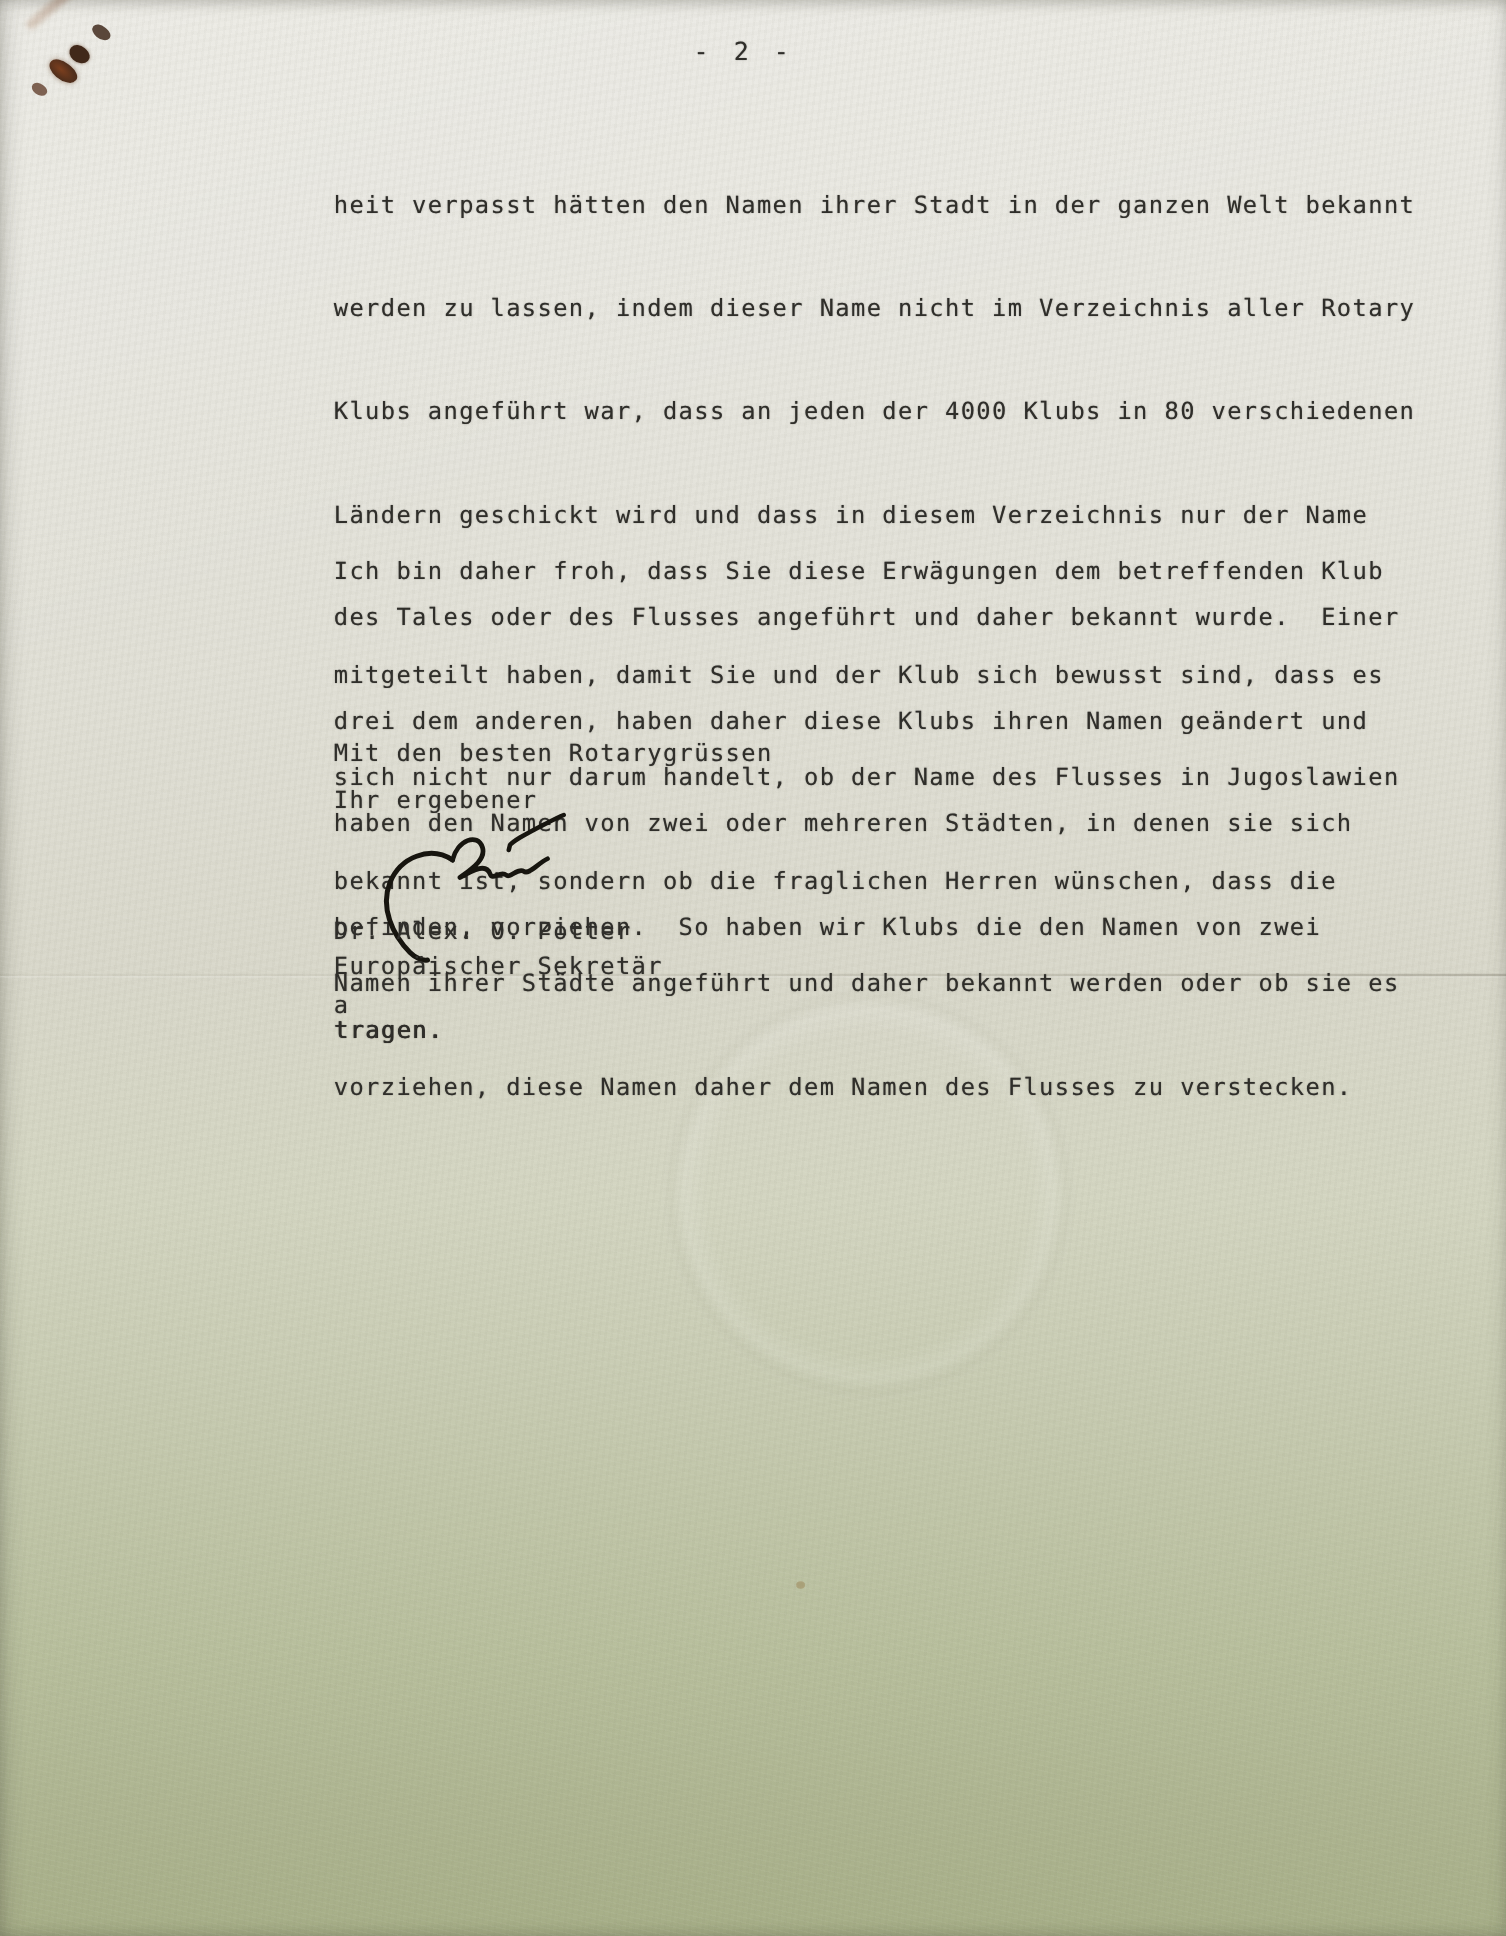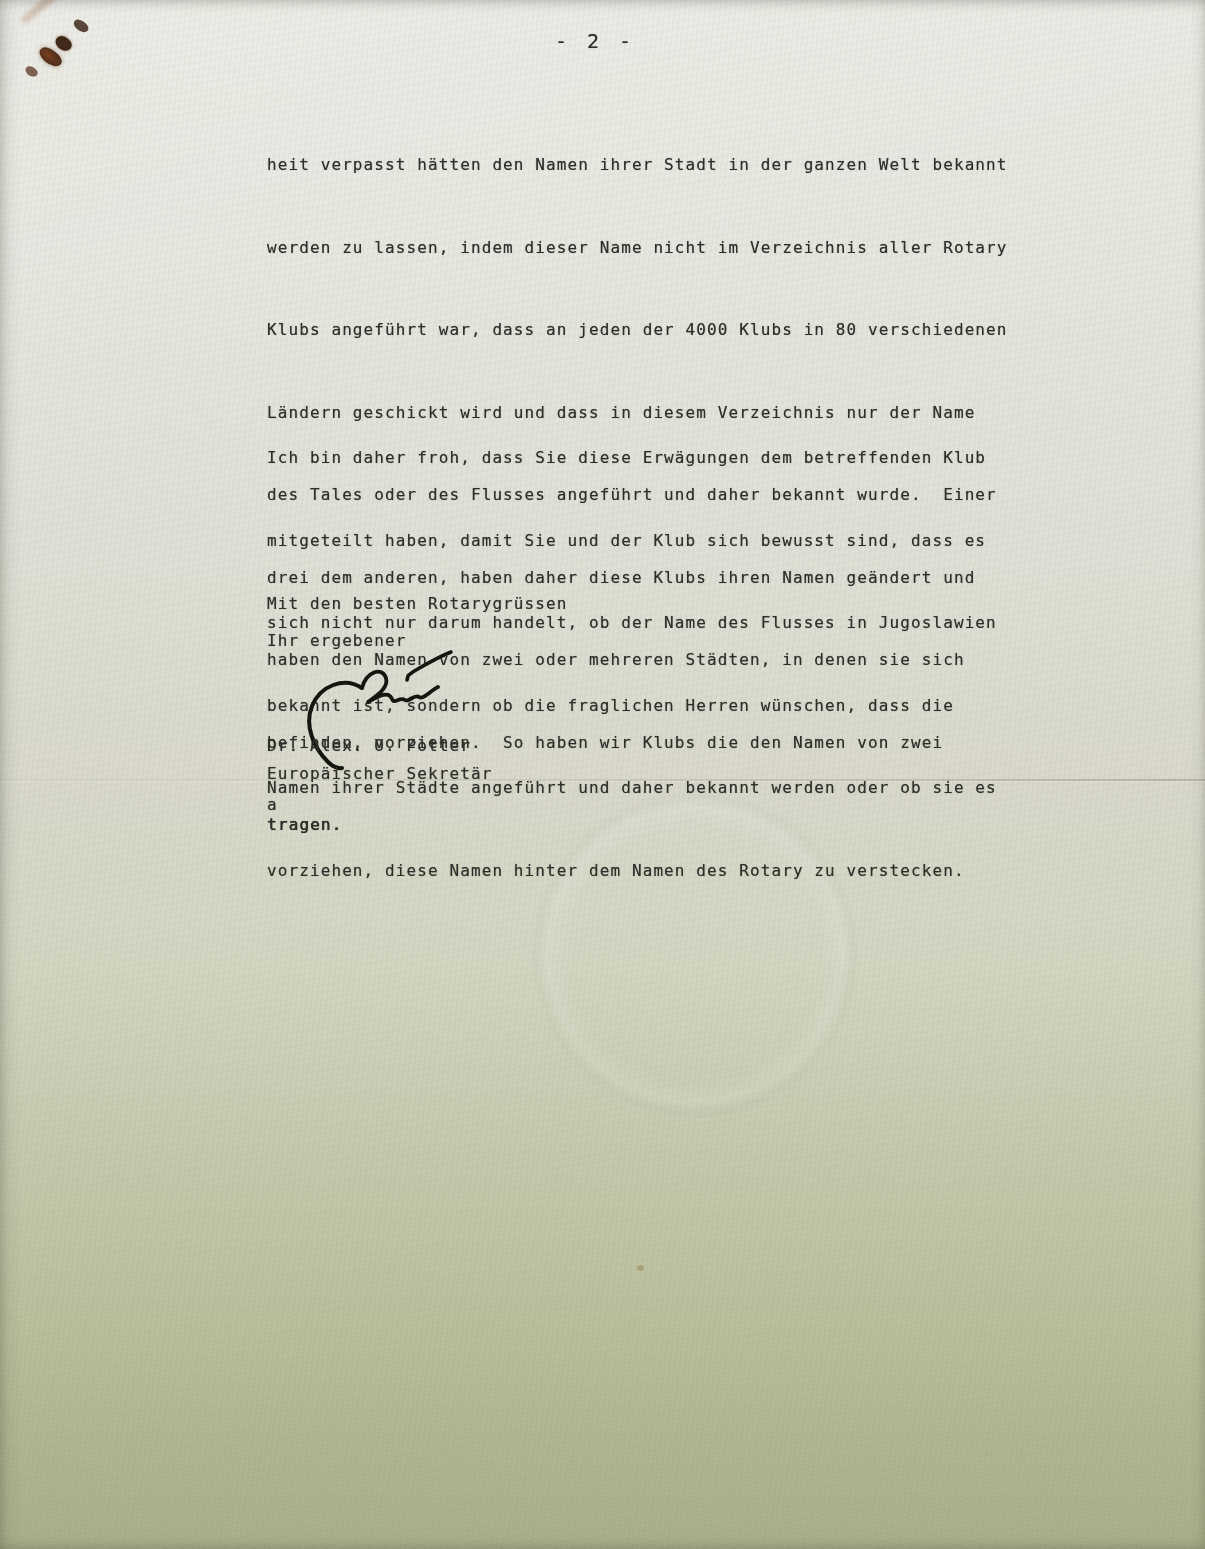--- a/index.html
+++ b/index.html
@@ -38,21 +38,21 @@
     inset: 0;
     pointer-events: none;
     background-image:
       repeating-linear-gradient(97deg, rgba(110,110,92,0.035) 0 2px, rgba(255,255,255,0.0) 2px 5px),
       repeating-linear-gradient(13deg, rgba(255,255,255,0.04) 0 1px, rgba(0,0,0,0.0) 1px 4px),
       repeating-linear-gradient(171deg, rgba(120,118,100,0.025) 0 3px, rgba(255,255,255,0.0) 3px 7px);
   }
   .typed {
     position: absolute;
     color: #2f2e2a;
-    font-size: 16px;
+    font-size: 19px;
     letter-spacing: 1.1px;
     line-height: 27.5px;
     white-space: pre;
     text-shadow: 0 0 1px rgba(44,42,38,0.55);
   }
   .page-number {
     left: 0;
     width: 1190px;
     top: 28px;
     text-align: center;
@@ -162,21 +162,21 @@
     <div>befinden, vorziehen.  So haben wir Klubs die den Namen von zwei</div>
     <div class="overstruck">tragen.</div>
   </div>
 
   <div class="typed para2">
     <div>Ich bin daher froh, dass Sie diese Erwägungen dem betreffenden Klub</div>
     <div>mitgeteilt haben, damit Sie und der Klub sich bewusst sind, dass es</div>
     <div>sich nicht nur darum handelt, ob der Name des Flusses in Jugoslawien</div>
     <div>bekannt ist, sondern ob die fraglichen Herren wünschen, dass die</div>
     <div>Namen ihrer Städte angeführt und daher bekannt werden oder ob sie es</div>
-    <div>vorziehen, diese Namen hinter dem Namen des Rotary zu verstecken.</div>
+    <div>vorziehen, diese Namen daher dem Namen des Flusses zu verstecken.</div>
   </div>
 
   <div class="typed closing">Mit den besten Rotarygrüssen</div>
 
   <div class="typed valediction">Ihr ergebener</div>
 
   <svg class="signature-svg" viewBox="0 0 190 132" fill="none">
 
     <path d="M 163 10 C 158 12, 140 21, 128 28 C 124 30.5, 121 32.5, 120 34 l -1 4" stroke="#17150f" stroke-width="3.6" stroke-linecap="round"></path>
 

